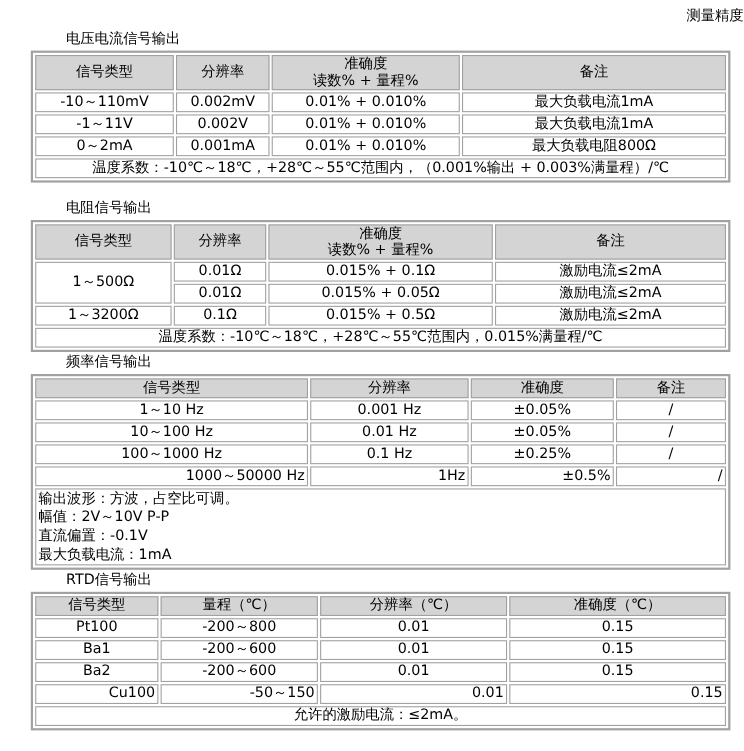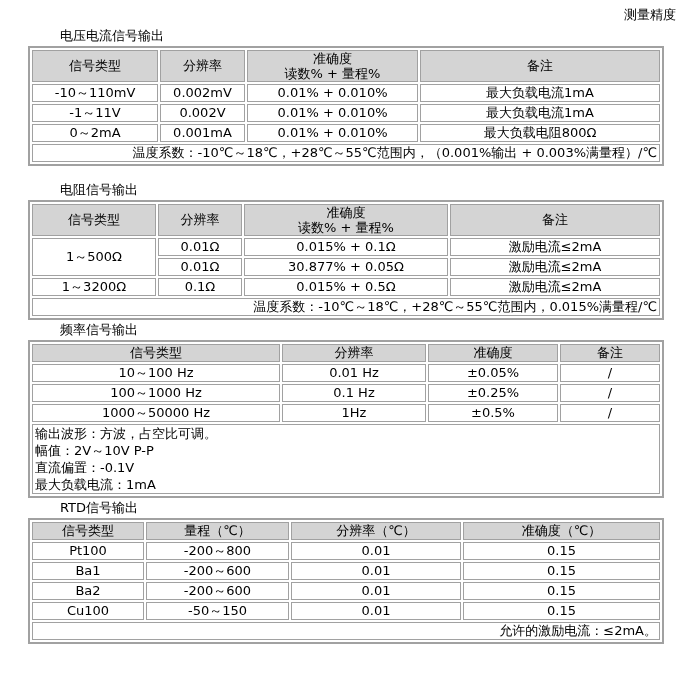--- a/index.html
+++ b/index.html
@@ -19,22 +19,22 @@
   }
   table.sig td{
     border:1px solid #a1a1a1;
     text-align:center;vertical-align:middle;
     height:16px;line-height:16px;
     padding:0 2px;white-space:nowrap;overflow:hidden;
     font-size:13px;
   }
   table.sig td.hd{background:#d4d4d4;}
   table.sig td.hd .ln{line-height:15px;}
-  table.sig tr.left td{text-align:center;}
-  table.sig td.ft{text-align:right;}
+  table.sig tr.left td{text-align:right;}
+  table.sig td.ft{text-align:center;}
   table.sig td.ftblock{text-align:left;height:auto;}
   table.sig td.ftblock .ln{line-height:17px;}
 </style>
 </head>
 <body>
 
 <div class="title">测量精度</div>
 
 <div class="sub">电压电流信号输出</div>
 <table class="sig">
@@ -97,21 +97,21 @@
     <td class="hd">备注</td>
   </tr>
   <tr>
     <td rowspan="2">1～500Ω</td>
     <td>0.01Ω</td>
     <td>0.015% + 0.1Ω</td>
     <td>激励电流≤2mA</td>
   </tr>
   <tr>
     <td>0.01Ω</td>
-    <td>30.877% + 0.05Ω</td>
+    <td>0.015% + 0.05Ω</td>
     <td>激励电流≤2mA</td>
   </tr>
   <tr>
     <td>1～3200Ω</td>
     <td>0.1Ω</td>
     <td>0.015% + 0.5Ω</td>
     <td>激励电流≤2mA</td>
   </tr>
   <tr>
     <td class="ft" colspan="4">温度系数：-10℃～18℃，+28℃～55℃范围内，0.015%满量程/℃</td>
@@ -126,20 +126,26 @@
       <col style="width:144px">
       <col style="width:130px">
       <col>
     </colgroup>
   <tbody>
       <tr>
     <td class="hd">信号类型</td>
     <td class="hd">分辨率</td>
     <td class="hd">准确度</td>
     <td class="hd">备注</td>
+  </tr>
+  <tr>
+    <td>1～10 Hz</td>
+    <td>0.001 Hz</td>
+    <td>±0.05%</td>
+    <td>/</td>
   </tr>
   <tr>
     <td>10～100 Hz</td>
     <td>0.01 Hz</td>
     <td>±0.05%</td>
     <td>/</td>
   </tr>
   <tr>
     <td>100～1000 Hz</td>
     <td>0.1 Hz</td>

